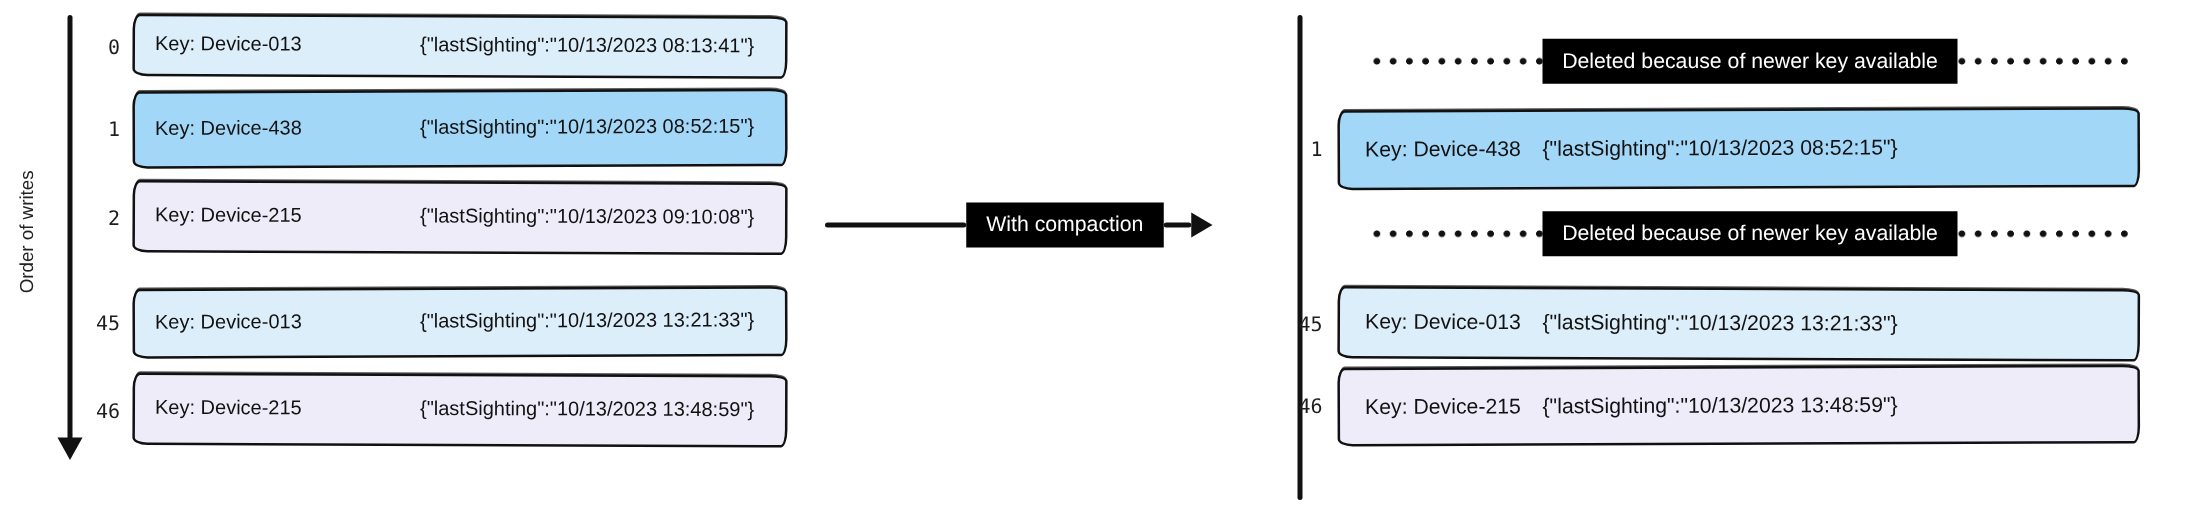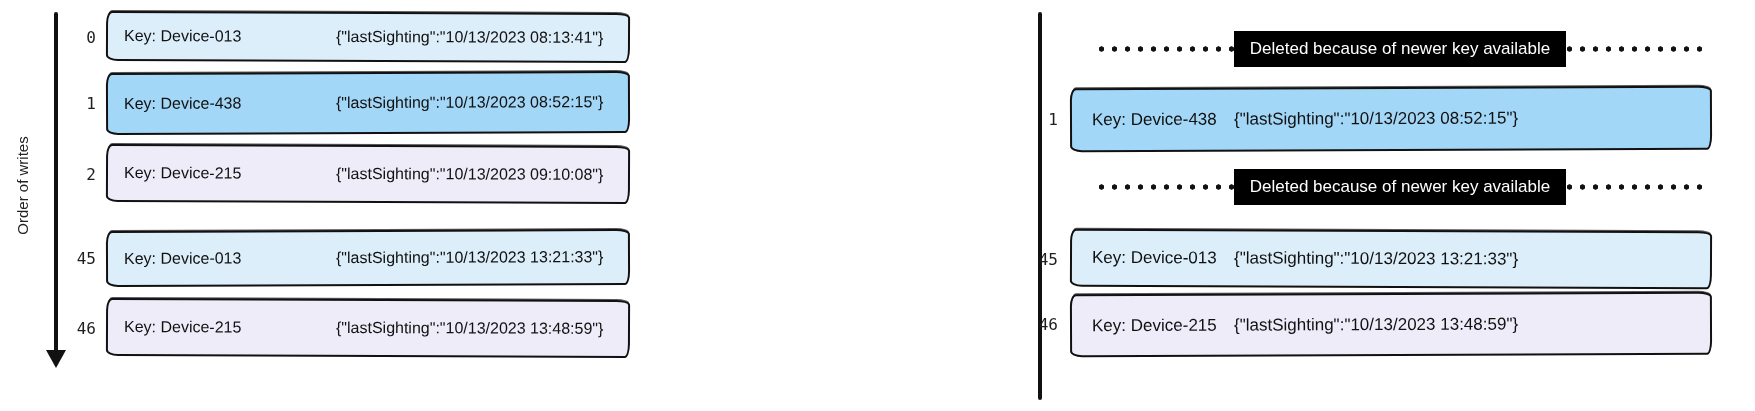--- a/index.html
+++ b/index.html
@@ -95,20 +95,26 @@
     </div>
   </div>
   <div class="row row-l lr4">
     <span class="idx">46</span>
     <div class="rec fill-lavender t1">
       <span class="key">Key: Device-215</span>
       <span class="val">{"lastSighting":"10/13/2023 13:48:59"}</span>
     </div>
   </div>
 
+  <div class="compaction">
+    <div class="c-line1"></div>
+    <div class="c-label">With compaction</div>
+    <div class="c-line2"></div>
+    <div class="c-head"></div>
+  </div>
 
   <div class="right-baseline"></div>
 
   <div class="row-del rd1">
     <div class="dots"></div>
     <div class="del-label">Deleted because of newer key available</div>
   </div>
 
   <div class="row row-r rr1">
     <span class="idx">1</span>

